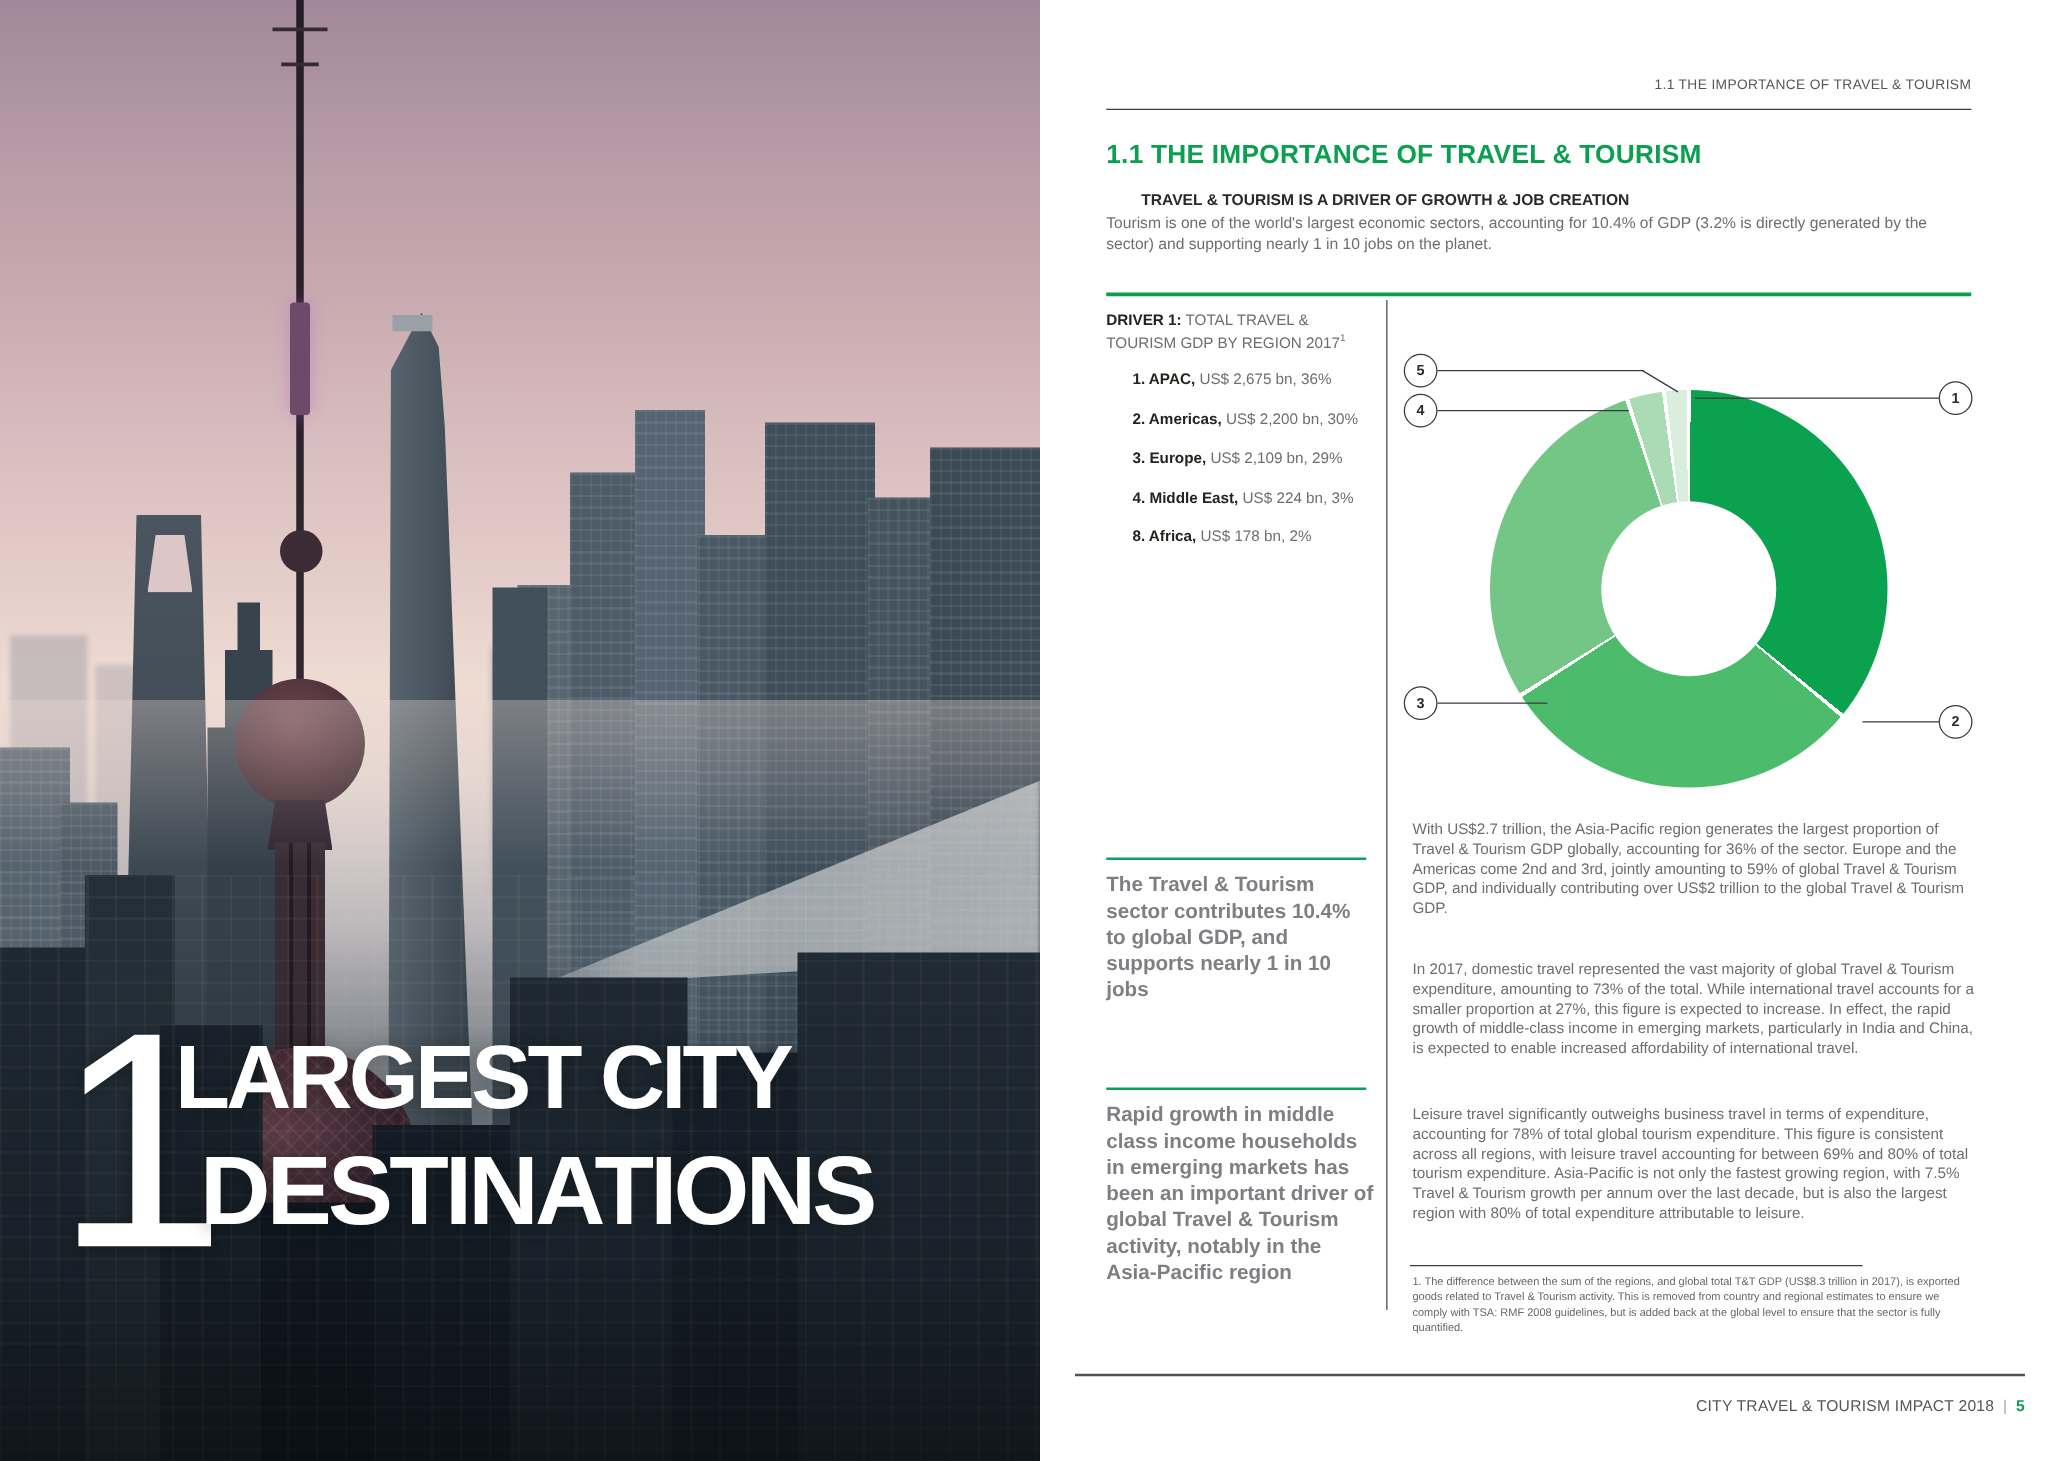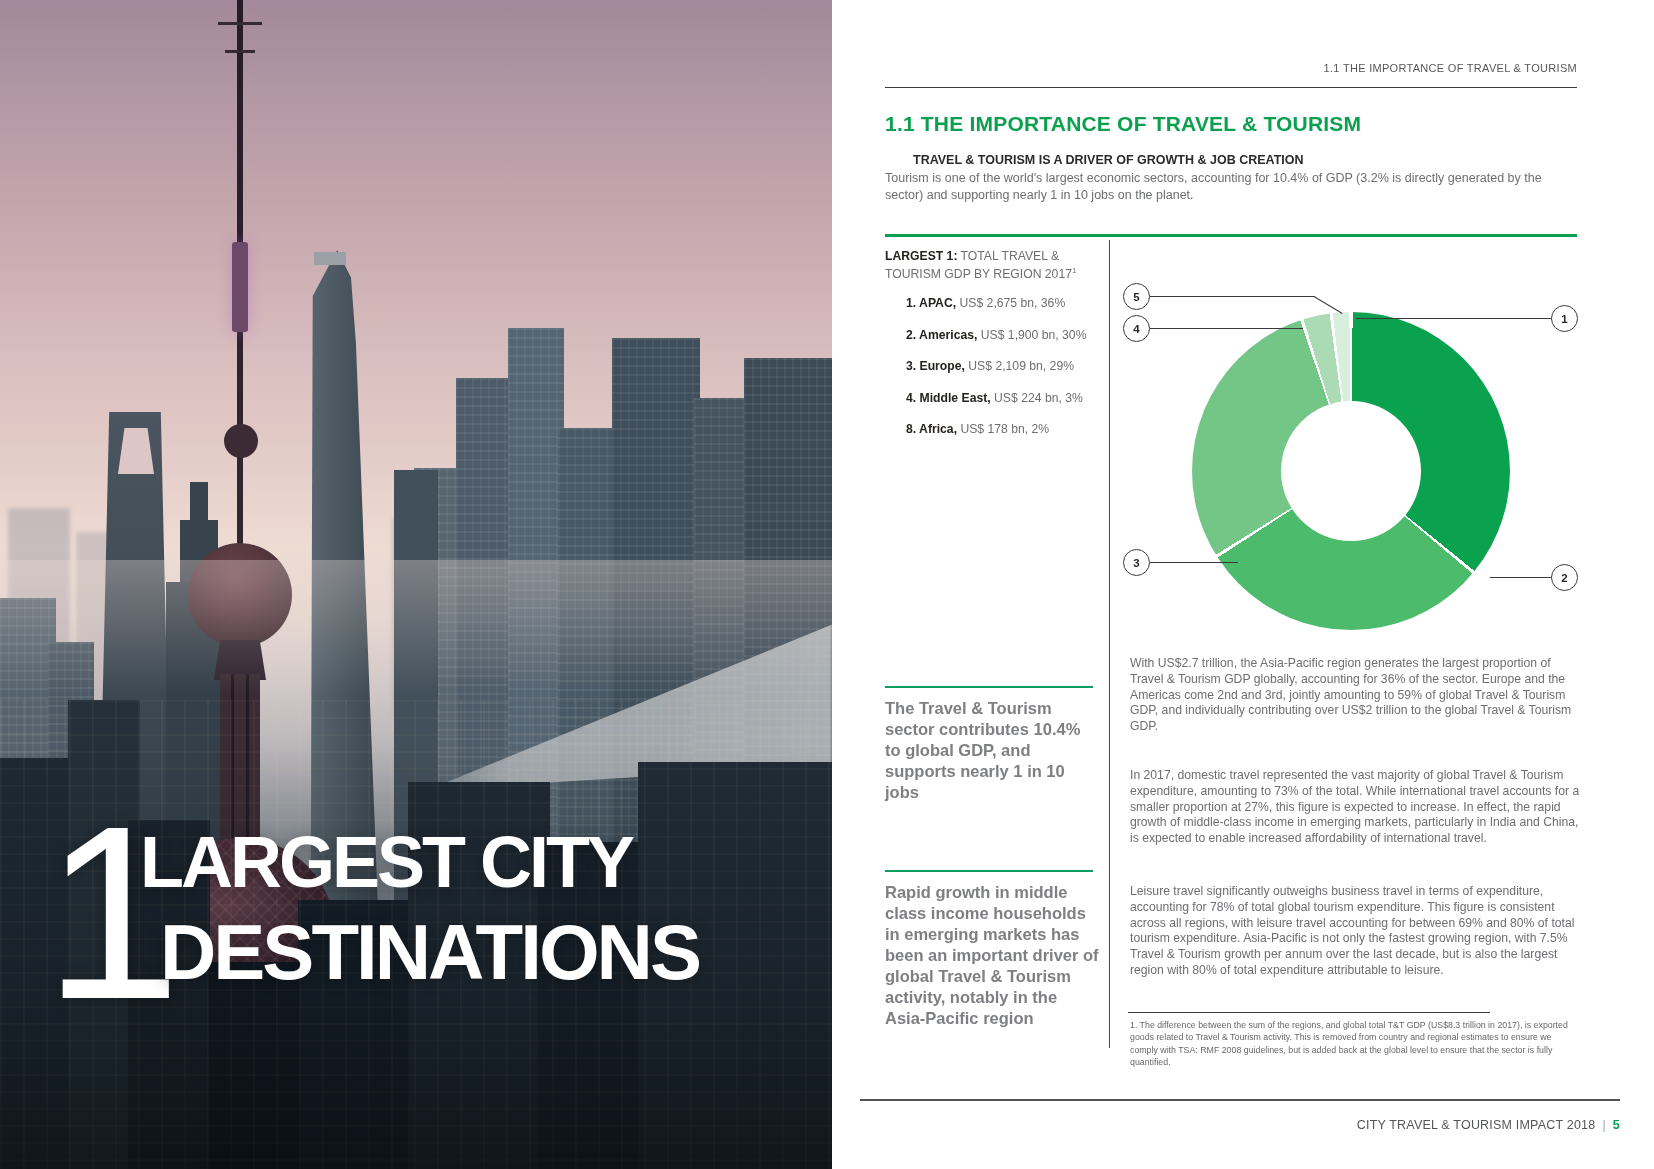--- a/index.html
+++ b/index.html
@@ -199,24 +199,24 @@
     <div class="abs running-head">1.1 THE IMPORTANCE OF TRAVEL &amp; TOURISM</div>
     <div class="abs head-rule"></div>
 
     <div class="abs h1">1.1 THE IMPORTANCE OF TRAVEL &amp; TOURISM</div>
     <div class="abs subhead">TRAVEL &amp; TOURISM IS A DRIVER OF GROWTH &amp; JOB CREATION</div>
     <div class="abs intro">Tourism is one of the world's largest economic sectors, accounting for 10.4% of GDP (3.2% is directly generated by the sector) and supporting nearly 1 in 10 jobs on the planet.</div>
 
     <div class="abs green-rule"></div>
     <div class="abs divider-v"></div>
 
-    <div class="abs fig-caption"><b>LARGEST 1:</b><span> TOTAL TRAVEL &amp; TOURISM GDP BY REGION 2017</span><sup>1</sup></div>
+    <div class="abs fig-caption"><b>DRIVER 1:</b><span> TOTAL TRAVEL &amp; TOURISM GDP BY REGION 2017</span><sup>1</sup></div>
 
     <div class="abs legend-row lg0"><b>1. APAC,</b> <span>US$ 2,675 bn, 36%</span></div>
-    <div class="abs legend-row lg1"><b>2. Americas,</b> <span>US$ 1,900 bn, 30%</span></div>
+    <div class="abs legend-row lg1"><b>2. Americas,</b> <span>US$ 2,200 bn, 30%</span></div>
     <div class="abs legend-row lg2"><b>3. Europe,</b> <span>US$ 2,109 bn, 29%</span></div>
     <div class="abs legend-row lg3"><b>4. Middle East,</b> <span>US$ 224 bn, 3%</span></div>
     <div class="abs legend-row lg4"><b>8. Africa,</b> <span>US$ 178 bn, 2%</span></div>
 
     <div class="abs donut" style="background: conic-gradient(rgb(255, 255, 255) 0deg, rgb(255, 255, 255) 0.6deg, rgb(11, 162, 79) 0.6deg, rgb(11, 162, 79) 129deg, rgb(255, 255, 255) 129deg, rgb(255, 255, 255) 129.6deg, rgb(255, 255, 255) 129.6deg, rgb(255, 255, 255) 130.2deg, rgb(76, 187, 108) 130.2deg, rgb(76, 187, 108) 237deg, rgb(255, 255, 255) 237deg, rgb(255, 255, 255) 237.6deg, rgb(255, 255, 255) 237.6deg, rgb(255, 255, 255) 238.2deg, rgb(116, 198, 135) 238.2deg, rgb(116, 198, 135) 341.4deg, rgb(255, 255, 255) 341.4deg, rgb(255, 255, 255) 342deg, rgb(255, 255, 255) 342deg, rgb(255, 255, 255) 342.6deg, rgb(171, 219, 180) 342.6deg, rgb(171, 219, 180) 352.2deg, rgb(255, 255, 255) 352.2deg, rgb(255, 255, 255) 352.8deg, rgb(255, 255, 255) 352.8deg, rgb(255, 255, 255) 353.4deg, rgb(217, 238, 221) 353.4deg, rgb(217, 238, 221) 359.4deg, rgb(255, 255, 255) 359.4deg, rgb(255, 255, 255) 360deg);">
       <div class="hole"></div>
     </div>
 
     <div class="abs ln ln1"></div>
     <div class="abs ln ln2"></div>

